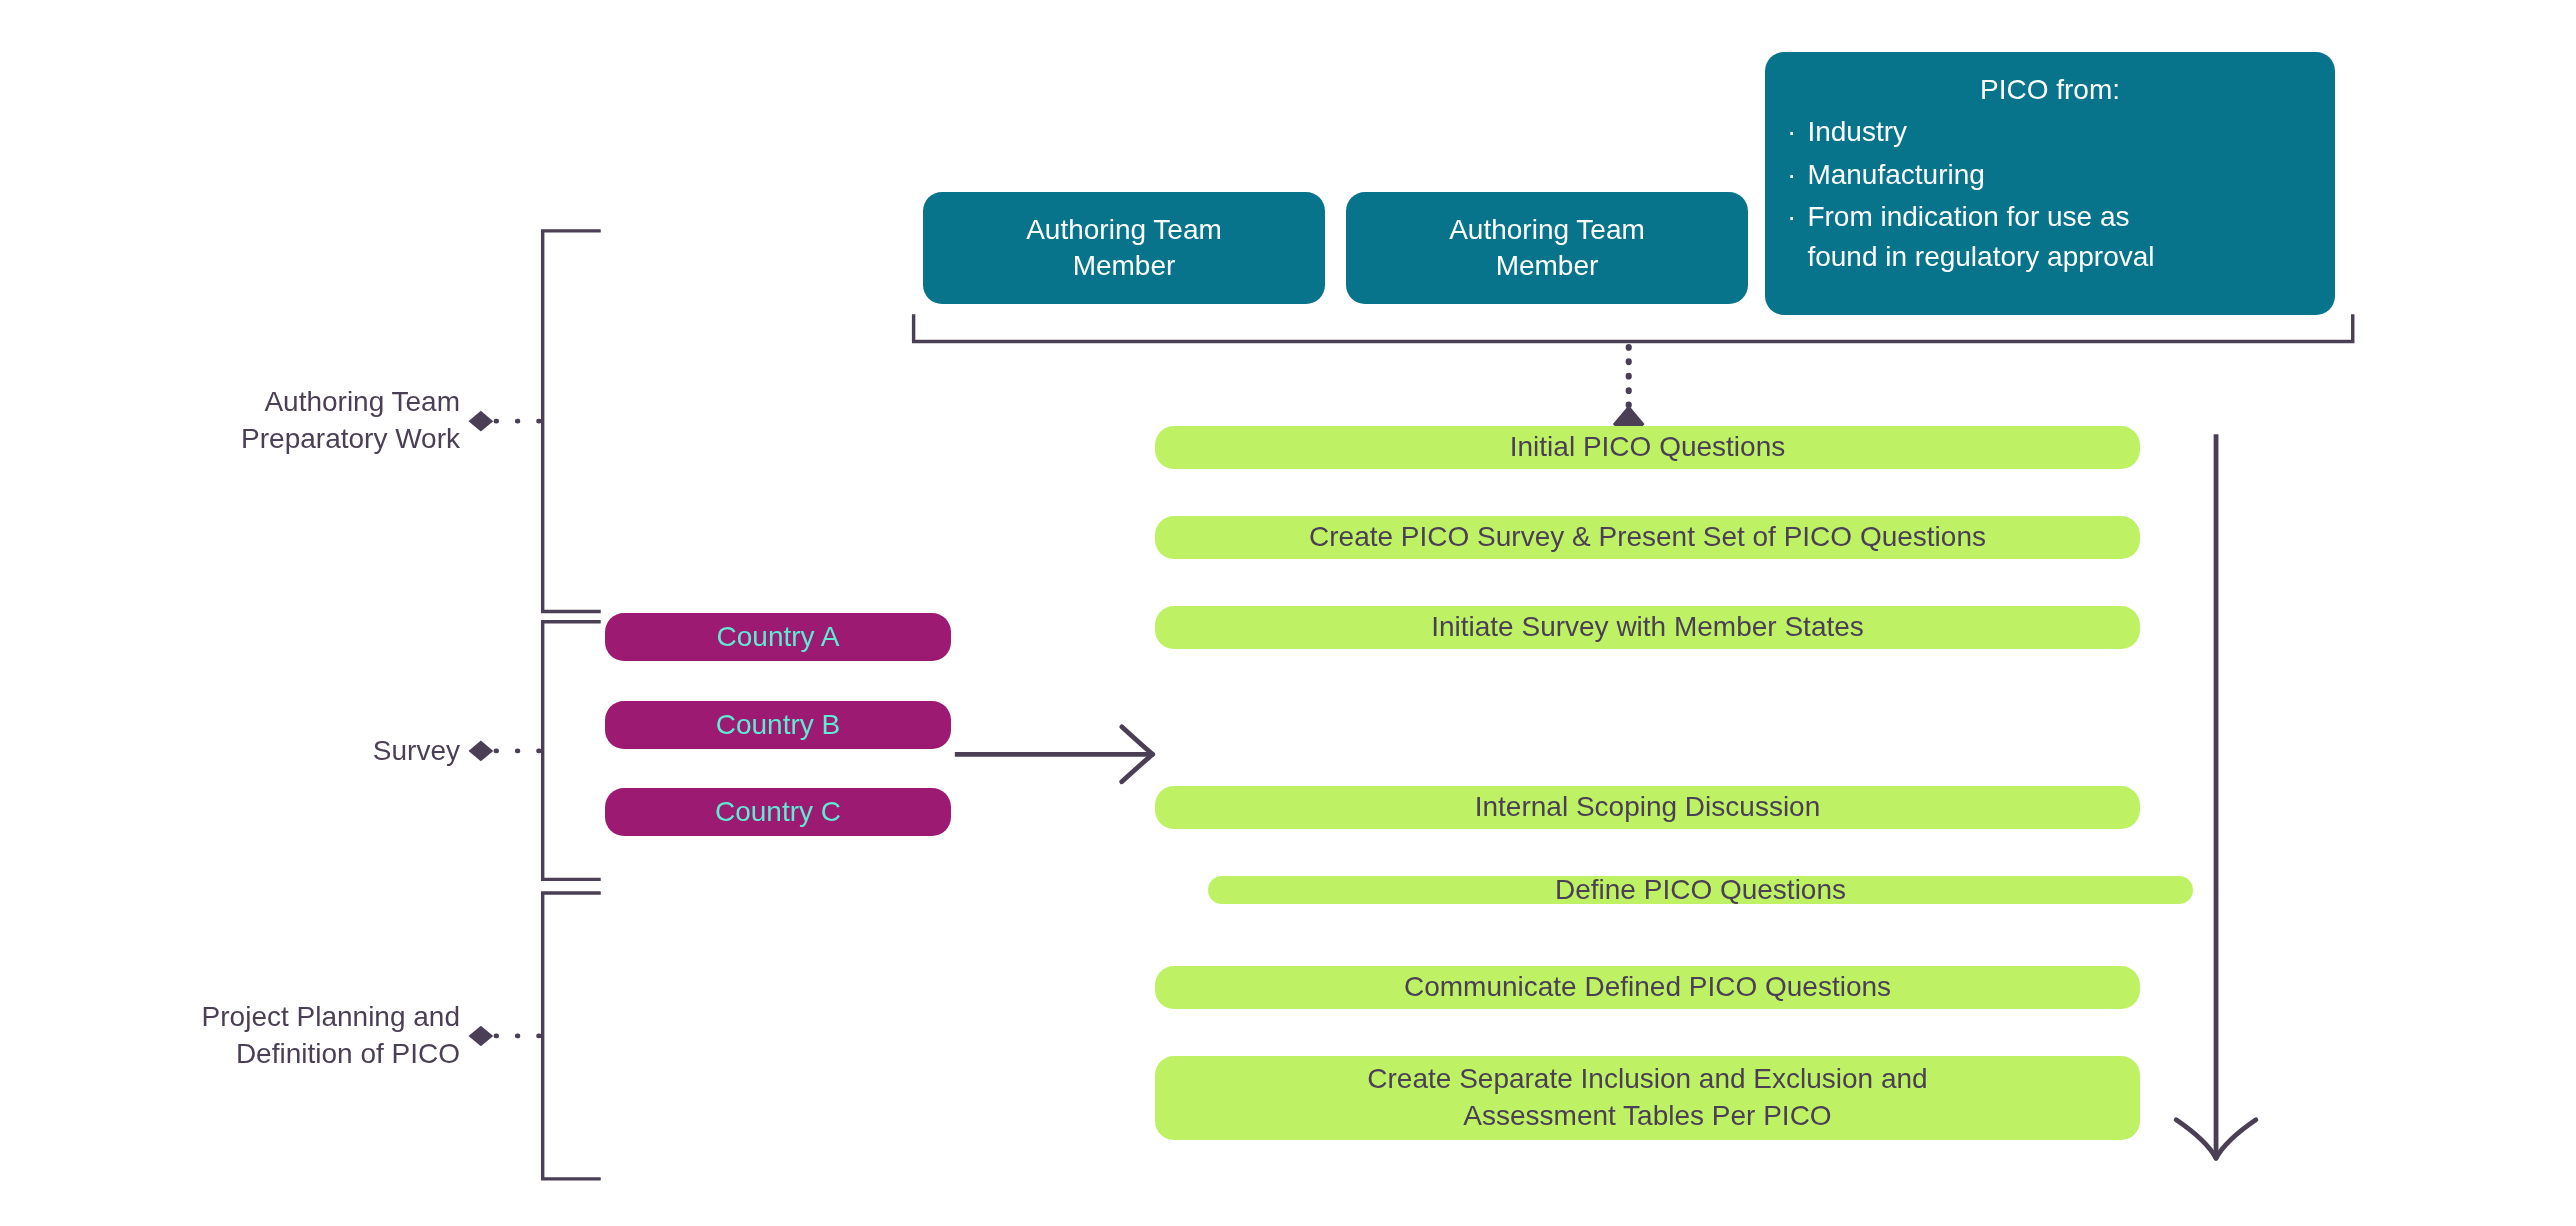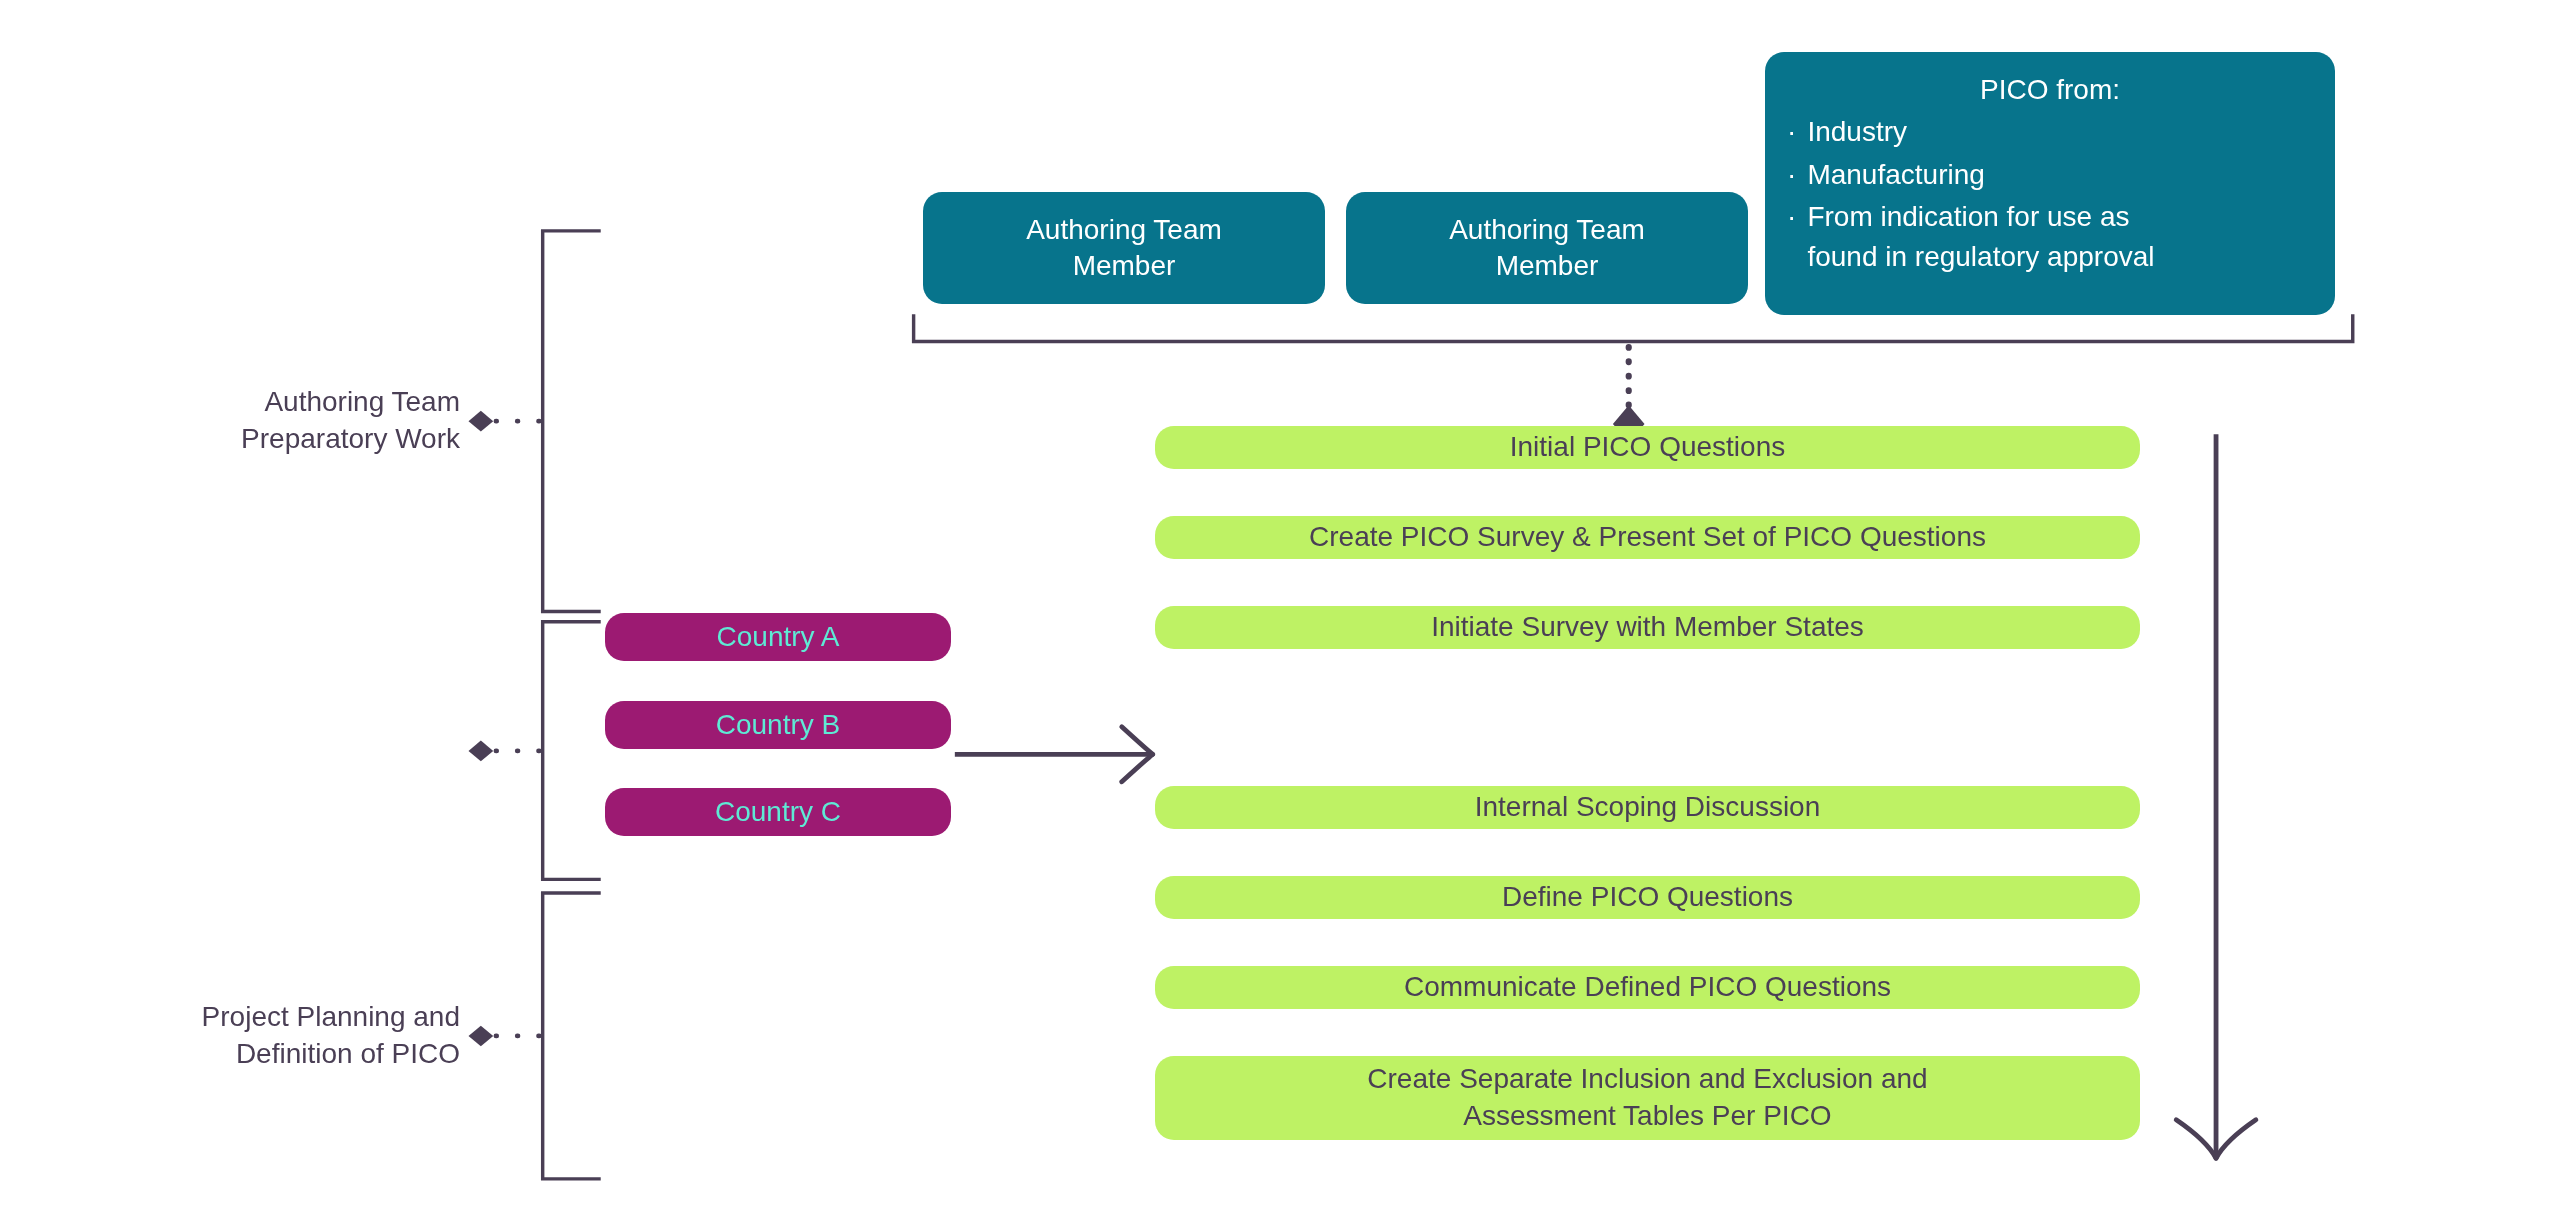--- a/index.html
+++ b/index.html
@@ -79,20 +79,23 @@
       <path d="M 3168 1630 Q 3212 1660 3226 1686" stroke="#4A3F55" stroke-width="7" fill="none" stroke-linecap="round"></path>
       <path d="M 3284 1630 Q 3240 1660 3226 1686" stroke="#4A3F55" stroke-width="7" fill="none" stroke-linecap="round"></path>
     </g>
   </svg>
 
   <div class="abs stage-label" style="left:96px;top:376px;width:364px;height:89px;">
     <span>Authoring Team</span>
     <span>Preparatory Work</span>
   </div>
 
+  <div class="abs stage-label" style="left:96px;top:732px;width:364px;height:38px;">
+    <span>Survey</span>
+  </div>
 
   <div class="abs stage-label" style="left:96px;top:991px;width:364px;height:89px;">
     <span>Project Planning and</span>
     <span>Definition of PICO</span>
   </div>
 
   <div class="abs teal" style="left:923px;top:192px;width:402px;height:112px;">
     <div>
       <div>Authoring Team</div>
       <div>Member</div>
@@ -145,21 +148,21 @@
 
   <div class="abs beige" style="left:1155px;top:606px;width:985px;height:43px;">
     <span>Initiate Survey with Member States</span>
   </div>
 
 
   <div class="abs beige" style="left:1155px;top:786px;width:985px;height:43px;">
     <span>Internal Scoping Discussion</span>
   </div>
 
-  <div class="abs beige" style="left:1155px;top:876px;width:985px;height:43px;">
+  <div class="abs beige" style="left:1208px;top:876px;width:985px;height:28px;">
     <span>Define PICO Questions</span>
   </div>
 
   <div class="abs beige" style="left:1155px;top:966px;width:985px;height:43px;">
     <span>Communicate Defined PICO Questions</span>
   </div>
 
   <div class="abs beige" style="left:1155px;top:1056px;width:985px;height:84px;">
     <div>
       <div>Create Separate Inclusion and Exclusion and</div>

